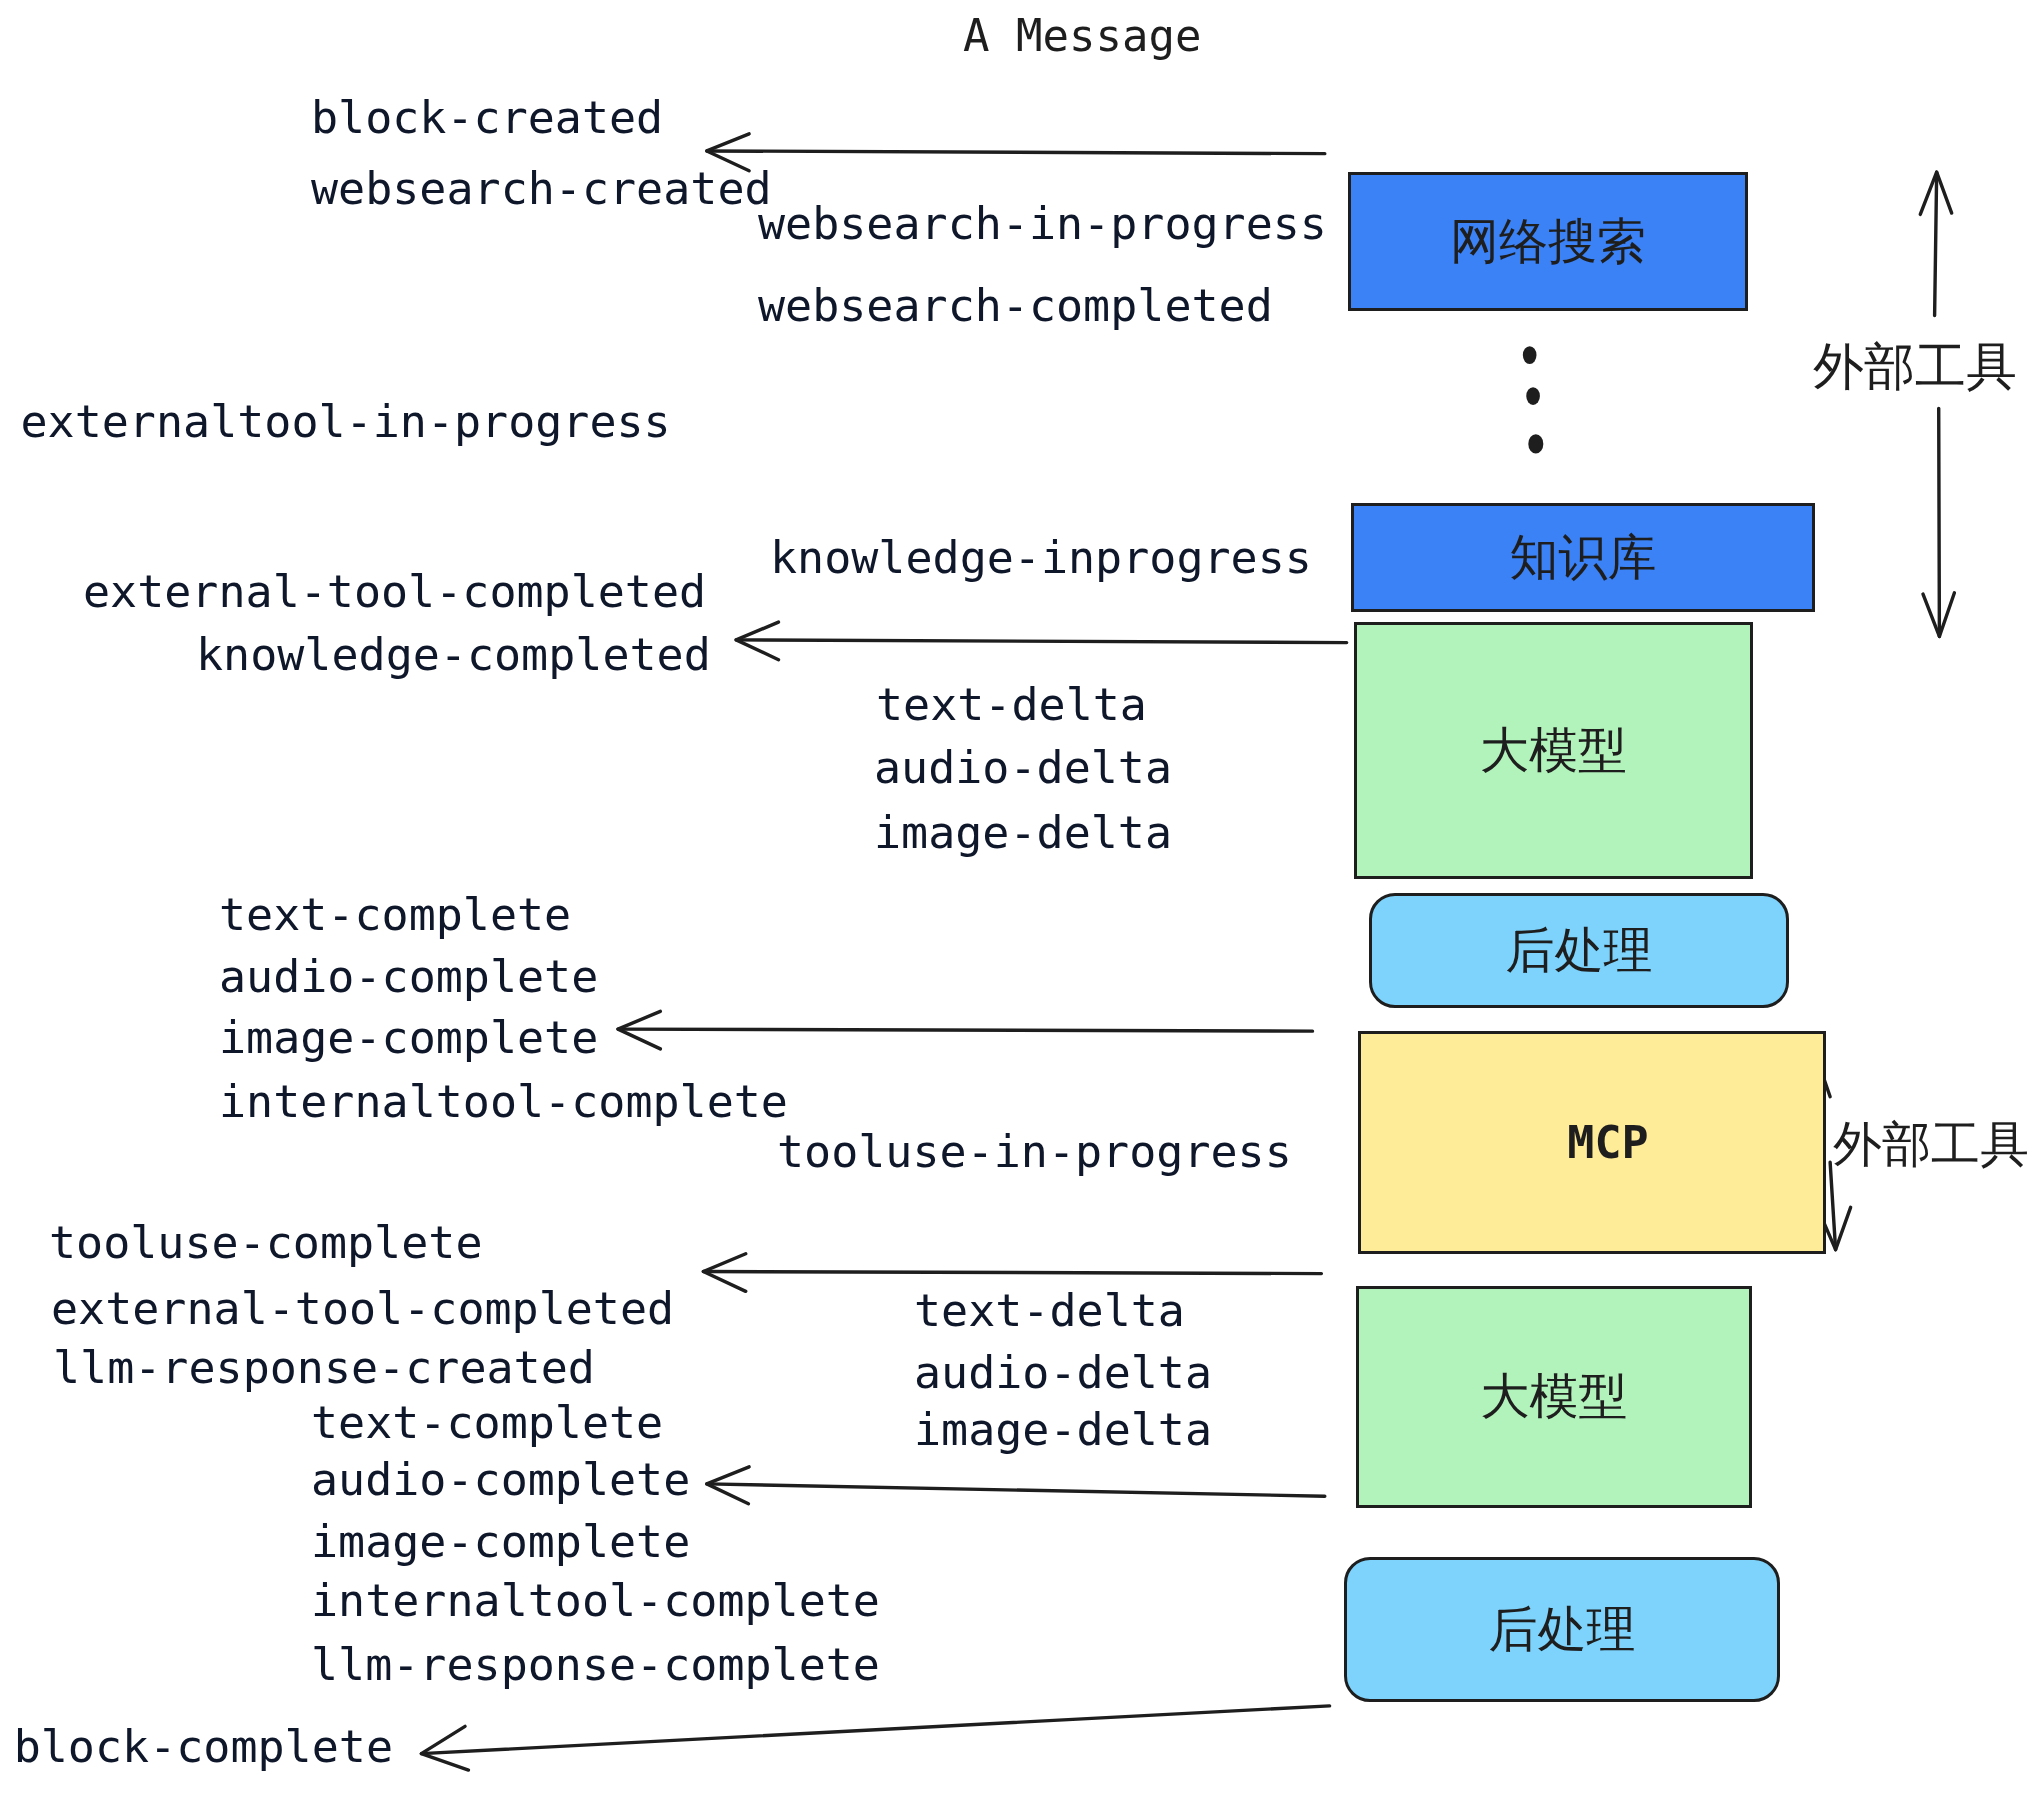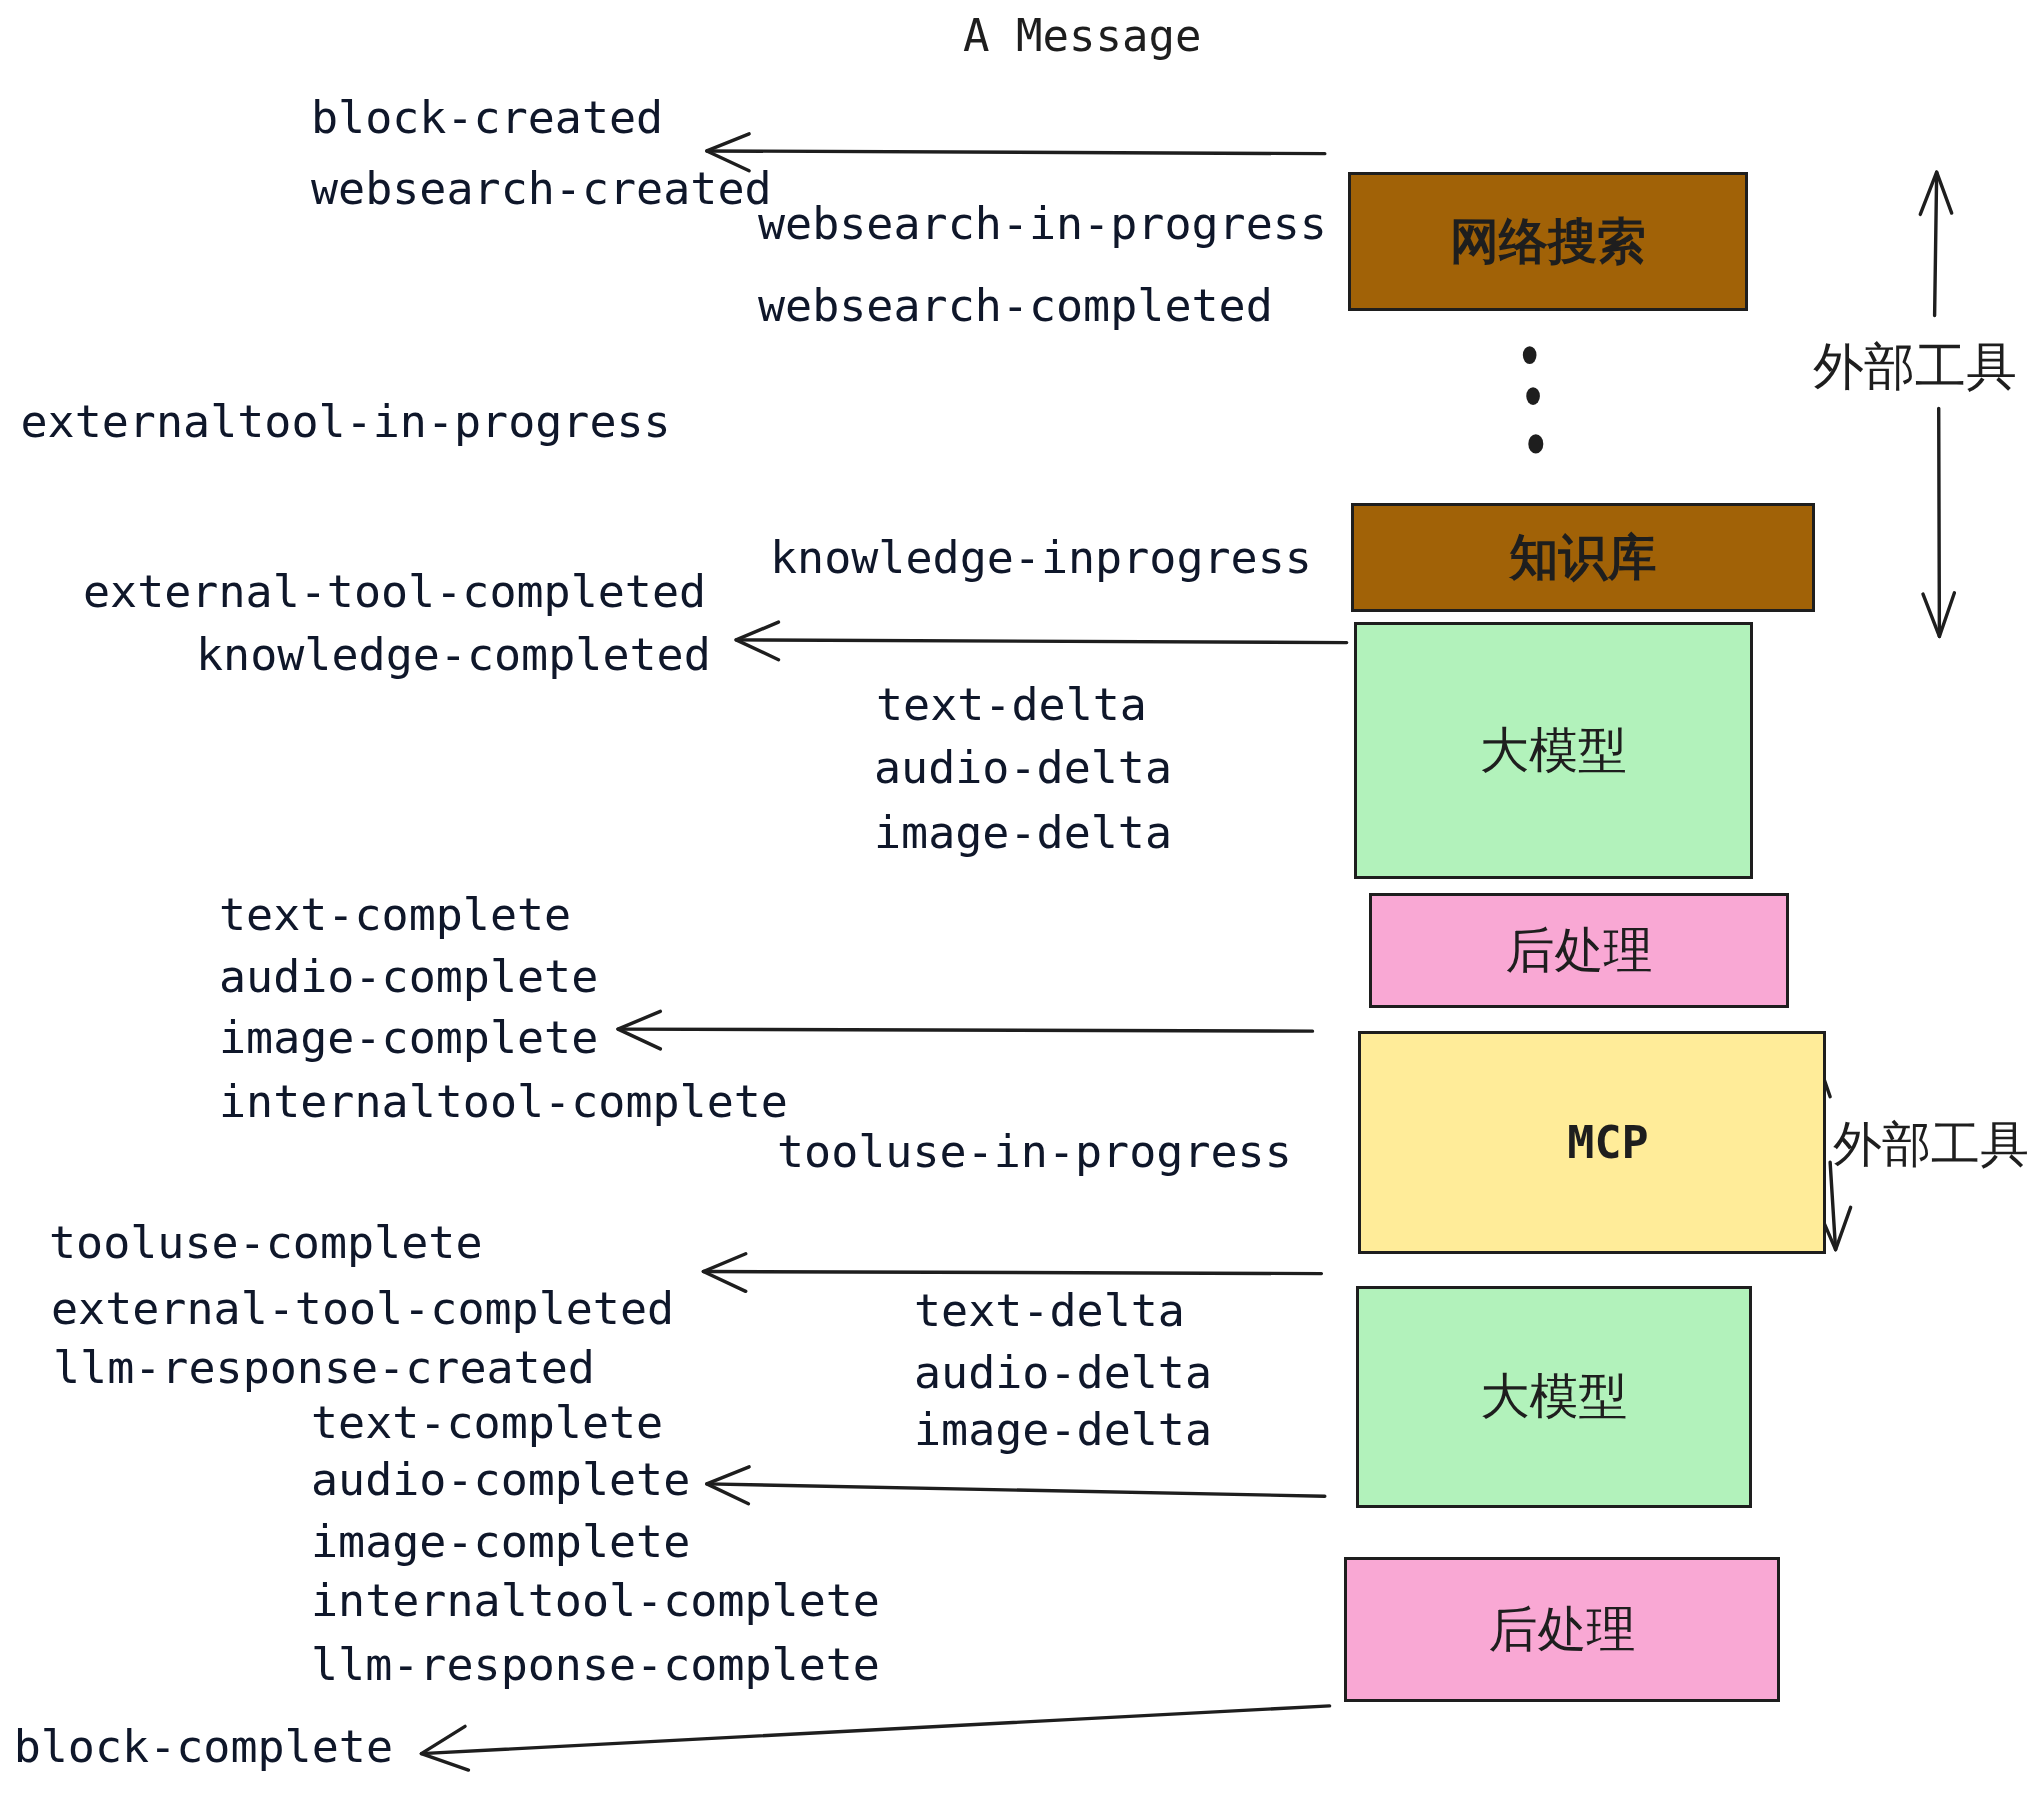--- a/index.html
+++ b/index.html
@@ -2,24 +2,24 @@
 <html style="font-size:11px"><head>
 <meta charset="utf-8">
 <style>
   html,body{margin:0;padding:0;background:#ffffff;}
   body{width:2035px;height:1796px;position:relative;overflow:hidden;
        font-family:"DejaVu Sans Mono",monospace;color:#1e1e1e;}
   .stage{position:absolute;box-sizing:border-box;border:3.4px solid #1e1e1e;
          display:flex;align-items:center;justify-content:center;}
   .stage .cn{font-family:"Liberation Sans","DejaVu Sans",sans-serif;font-size:49px;color:#1e1e1e;}
   .stage .mono{font-family:"DejaVu Sans Mono",monospace;font-size:45px;font-weight:bold;color:#1e1e1e;}
-  .bg-pink{background:#a16207;font-weight:bold;}
+  .bg-pink{background:#3b82f6;}
   .bg-green{background:#b2f2bb;}
   .bg-yellow{background:#ffec99;}
-  .bg-white{background:#f9a8d4;}
+  .bg-white{background:#7dd3fc;border-radius:26px;}
   .evt{position:absolute;font-size:45px;line-height:1.05;white-space:nowrap;color:#0f172a;}
   .cnlabel{position:absolute;font-family:"Liberation Sans","DejaVu Sans",sans-serif;
            font-size:51px;white-space:nowrap;color:#1e1e1e;}
   .title{position:absolute;font-size:44px;white-space:nowrap;color:#1e1e1e;}
   svg.overlay{position:absolute;left:0;top:0;pointer-events:none;}
   svg.overlay line, svg.overlay polyline{stroke:#1e1e1e;stroke-width:5;fill:none;
            stroke-linecap:round;stroke-linejoin:round;}
   svg.overlay ellipse{fill:#1e1e1e;stroke:none;}
 </style>
 </head>

